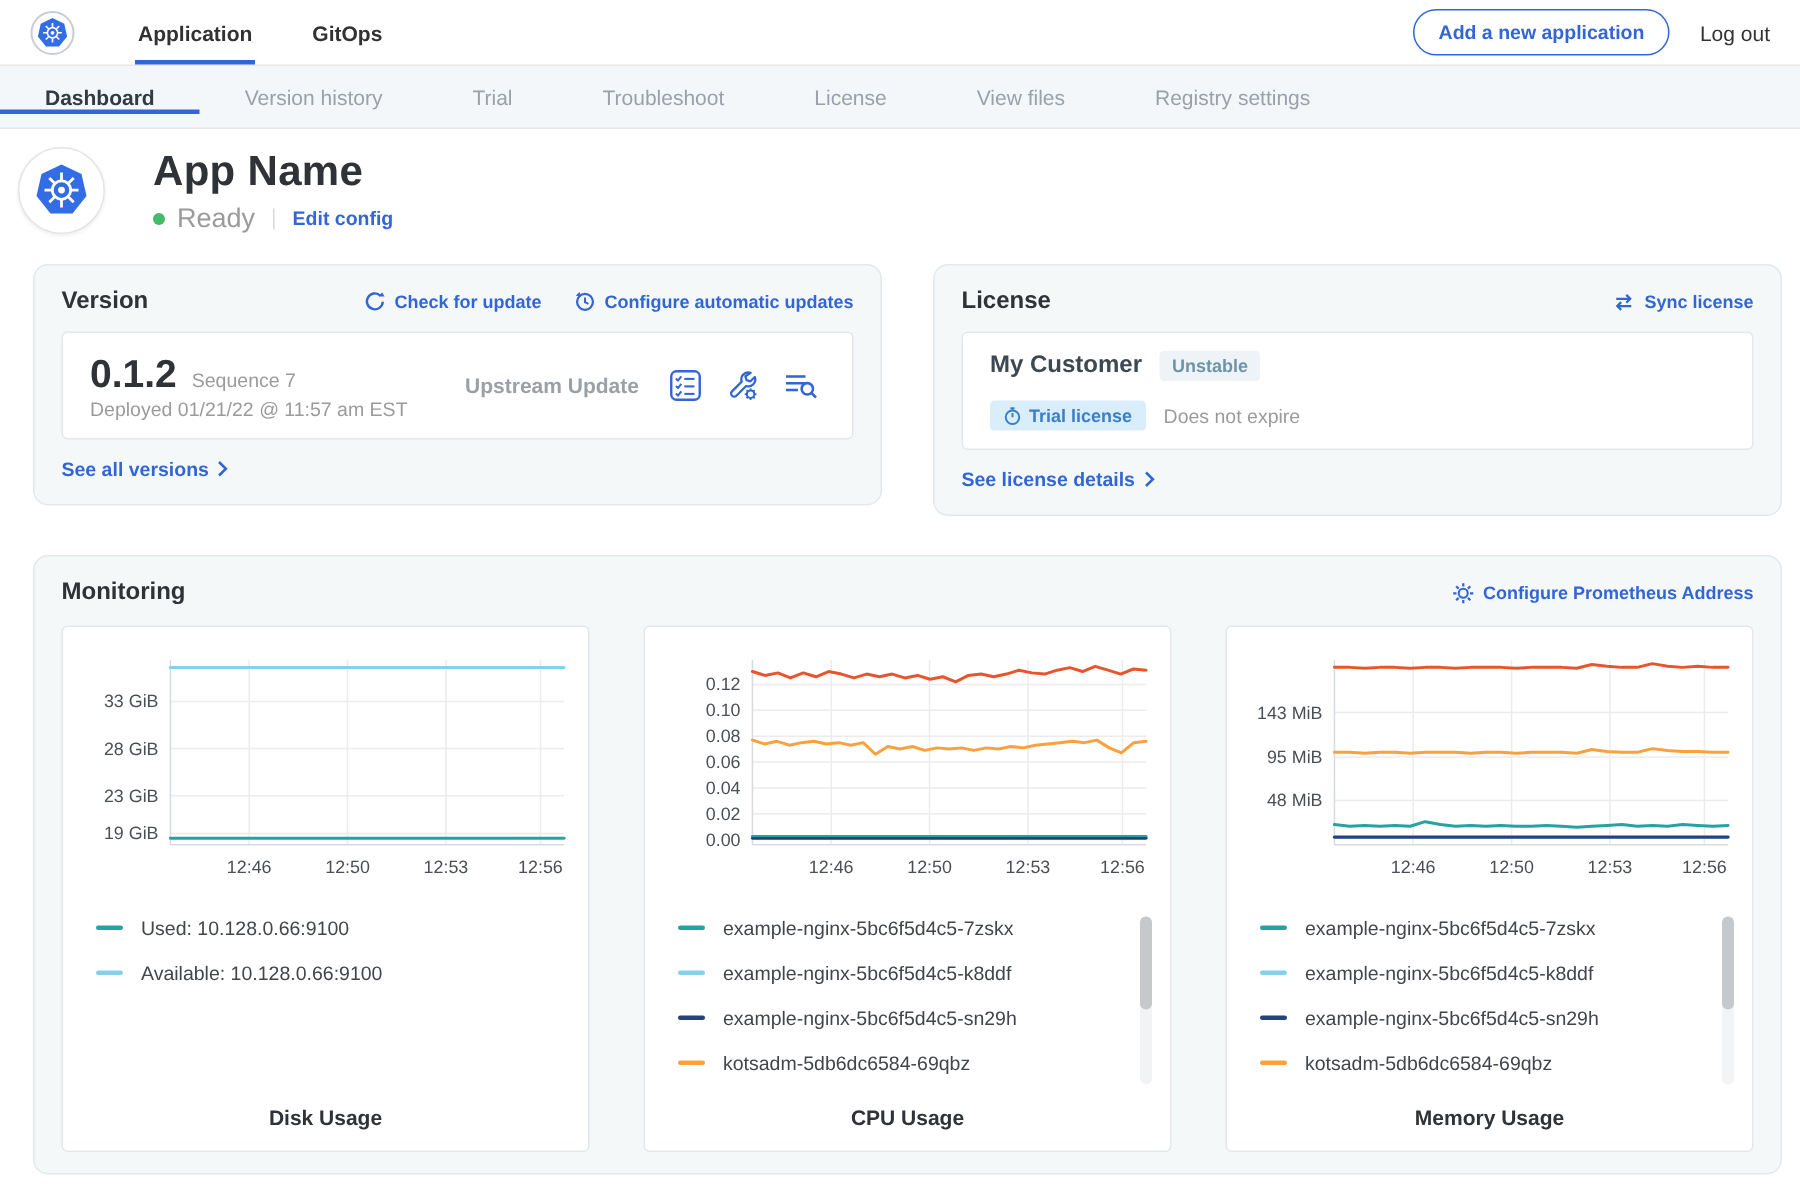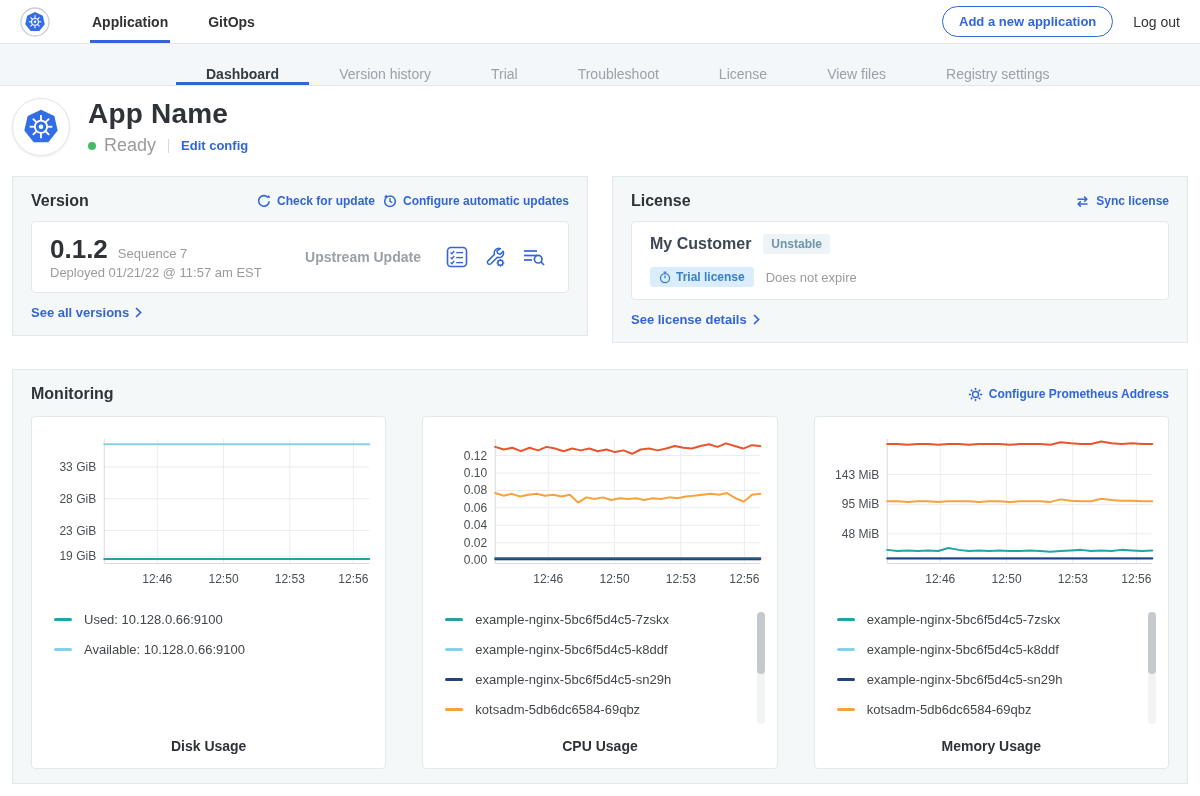--- a/index.html
+++ b/index.html
@@ -11,44 +11,44 @@
   .brand { display:flex; align-items:center; margin-right:40px; cursor:pointer; }
   .topnav-items { display:flex; align-items:stretch; }
   .topnav-item { display:flex; align-items:center; padding:0 2px; margin-right:36px; font-size:14px; font-weight:700; color:#323232; border-bottom:3px solid transparent; padding-top:3px; cursor:pointer; text-decoration:none; }
   .topnav-item.active { border-bottom-color:#3266d6; }
   .topnav-right { margin-left:auto; display:flex; align-items:center; gap:20px; }
   .add-app-btn { background:#fff; border:1.5px solid #3266d6; color:#3266d6; font-weight:700; font-size:13px; border-radius:17px; padding:7px 16px; cursor:pointer; font-family:inherit; }
   .logout { font-size:14px; color:#323232; cursor:pointer; }
 
   
   .subnav { height:42px; background:#f4f7f9; border-bottom:1px solid #e3e7ea; display:flex; }
-  .subnav-inner { display:flex; align-items:flex-end; padding-left:176px; }
+  .subnav-inner { display:flex; align-items:center; }
   .tab { display:flex; align-items:center; padding:0 30px; font-size:14px; color:#9aa1a8; border-bottom:3px solid transparent; padding-top:3px; cursor:pointer; }
   .tab.active { color:#323a42; font-weight:700; border-bottom-color:#3266d6; }
 
   
-  .app-header { display:flex; align-items:flex-end; gap:18px; padding:12px 20px 14px 12px; }
+  .app-header { display:flex; align-items:flex-end; gap:32px; padding:12px 20px 14px 12px; }
   .app-icon { width:58px; height:58px; border-radius:50%; border:1px solid #e2e5e8; box-shadow:0 1px 3px rgba(0,0,0,.08); display:flex; align-items:center; justify-content:center; background:#fff; }
   .app-title { font-size:28px; font-weight:800; color:#2f3237; letter-spacing:.2px; }
   .status-row { display:flex; align-items:center; gap:8px; margin-top:5px; }
   .dot { width:8px; height:8px; border-radius:50%; background:#44bb66; }
   .status-text { font-size:18px; color:#9b9b9b; }
   .vdiv { width:1px; height:14px; background:#d6d9dc; margin:0 4px; }
   .link { color:#3266d6; font-weight:700; cursor:pointer; text-decoration:none; }
   .link.sm { font-size:13px; }
   .link.xs { font-size:12px; display:inline-flex; align-items:center; gap:6px; }
 
   
   .content { padding:0 12px; }
   .cards-row { display:flex; gap:24px; align-items:flex-start; margin-top:6px; }
-  .card { background:#f5f8f9; border:1px solid #e3e8eb; border-radius:0; padding:15px 18px 14px; }
+  .card { background:#f5f8f9; border:1px solid #e3e8eb; border-radius:10px; padding:15px 18px 14px;margin-left:10px; }
   .card.half { flex:1; }
   .card-head { display:flex; align-items:center; justify-content:space-between; margin-bottom:11px; }
   .card-title { font-size:16px; font-weight:800; color:#2f3237; }
-  .head-links { display:flex; align-items:flex-end; gap:8px; }
+  .head-links { display:flex; align-items:flex-end; gap:22px; }
   .panel { background:#fff; border:1px solid #e3e8eb; border-radius:4px; padding:12px 18px; }
 
   
   .version-panel { display:flex; align-items:center; }
   .ver-left { min-width:230px; }
   .ver-numrow { display:flex; align-items:baseline; gap:10px; }
   .ver-num { font-size:26px; font-weight:800; color:#2f3237; }
   .ver-seq { font-size:13px; color:#9b9b9b; }
   .deployed-badge { display:inline-block; background:#47c398; color:#fff; font-size:12.5px; font-weight:700; padding:4px 10px; border-radius:3px; margin:7px 0 7px; }
   .deployed-at { font-size:13px; color:#9b9b9b; }

